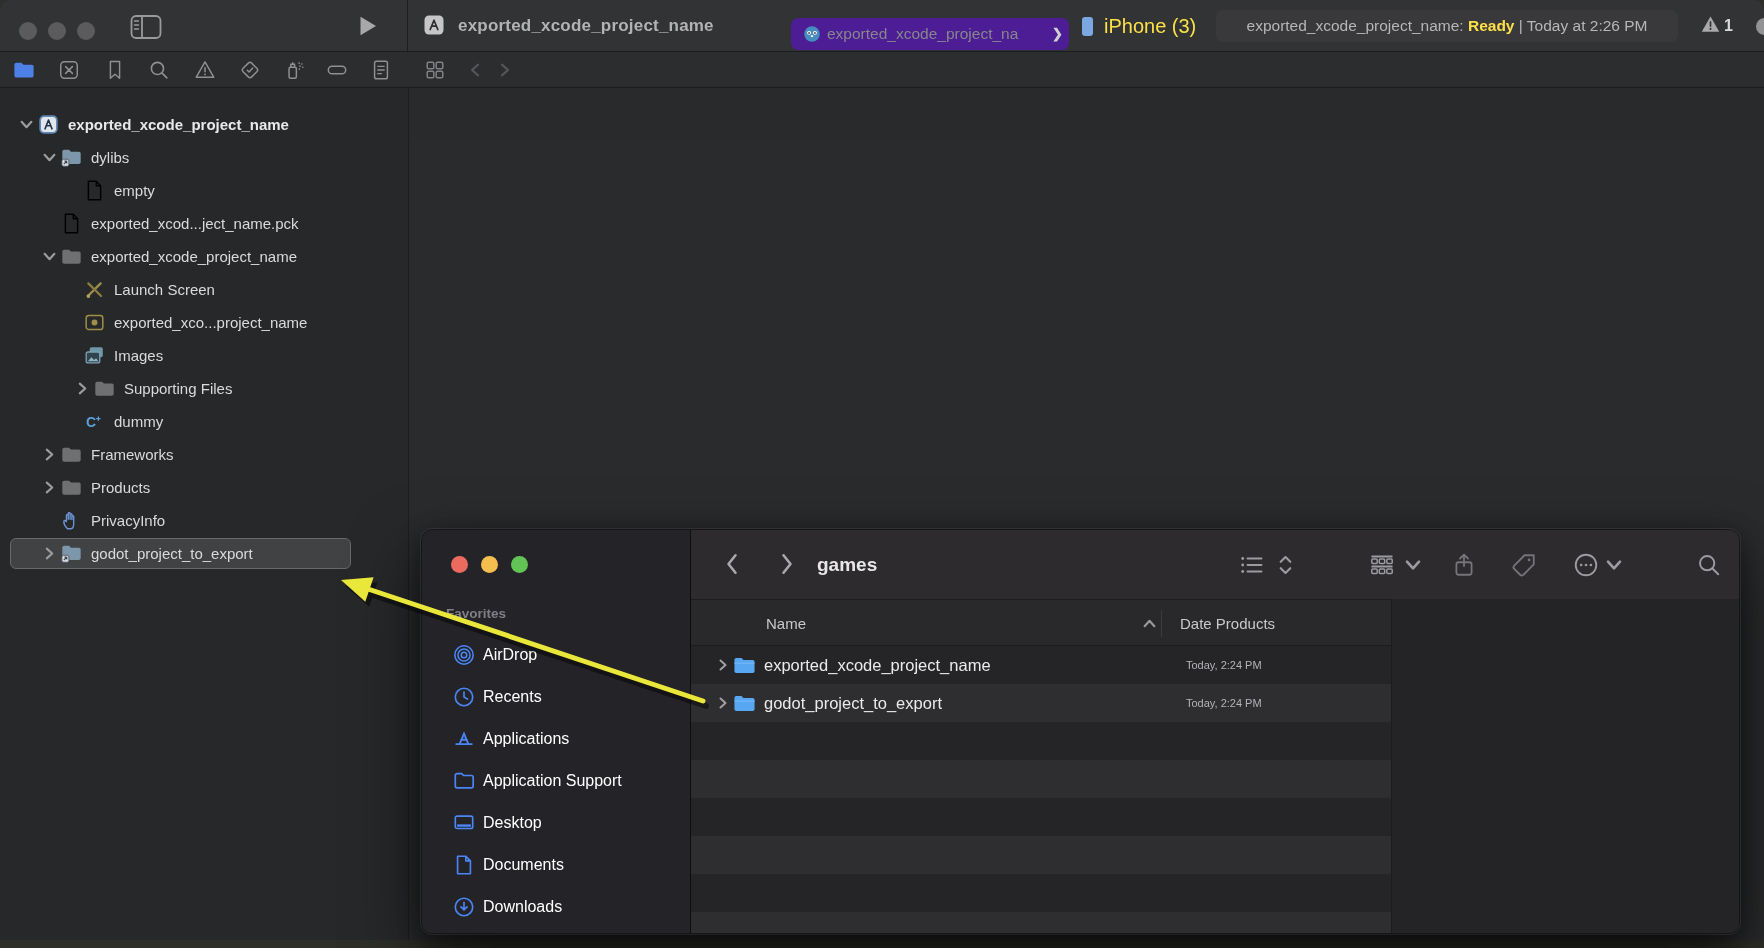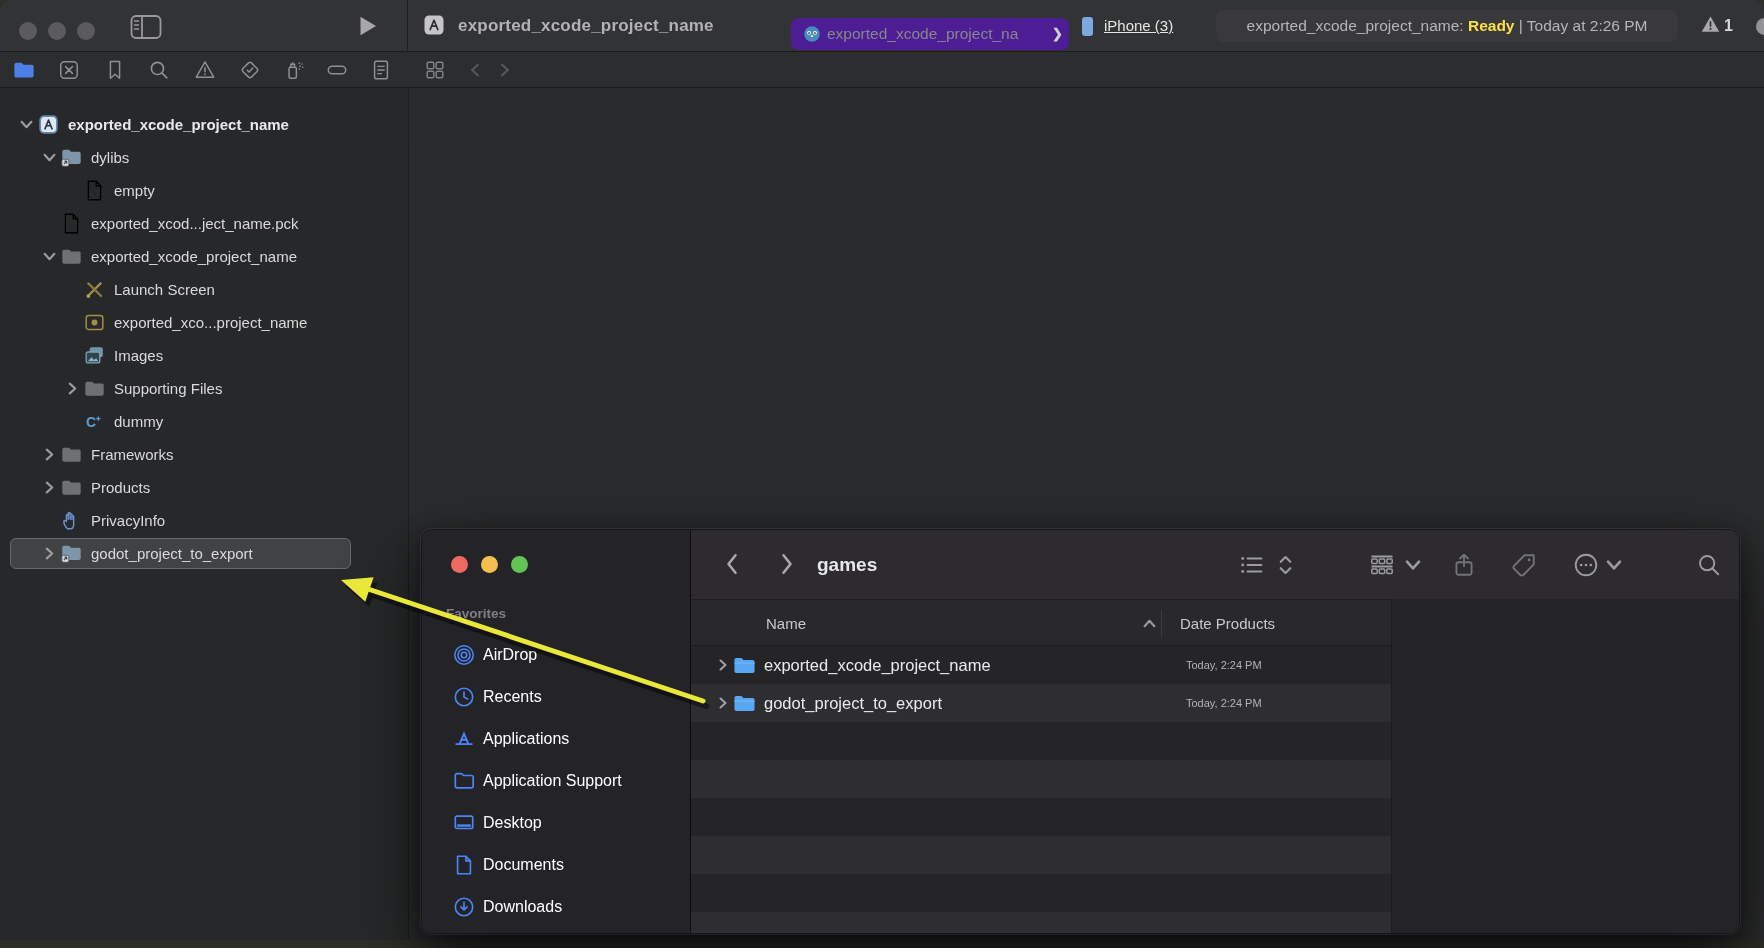--- a/index.html
+++ b/index.html
@@ -25,21 +25,21 @@
     background:#4c1d95; border-radius:7px; color:#87878b; }
   .xc-scheme .godot { position:absolute; left:12px; top:7px; }
   .xc-scheme .sch-label { position:absolute; left:36px; top:0; width:218px; height:32px;
     line-height:32px; font-size:15.5px; overflow:hidden; white-space:nowrap; }
   .xc-scheme .sch-chev { position:absolute; right:6px; top:0; height:32px; line-height:32px;
     font-size:13px; color:#cfcfd2; font-weight:700; }
   .xc-device { position:absolute; left:1082px; top:10px; height:32px; }
   .xc-device .iph { position:absolute; left:0; top:7px; width:11px; height:19px;
     background:#7ba8e0; border-radius:3px; }
   .xc-device .dev-label { position:absolute; left:22px; top:0; height:32px; line-height:32px;
-    font-size:15px; color:#e5e5e5; white-space:nowrap;text-decoration:underline; }
+    font-size:20px; color:#fde047; white-space:nowrap; }
   .xc-status { position:absolute; left:1216px; top:10px; width:462px; height:32px;
     background:#39393b; border-radius:7px; text-align:center; line-height:32px;
     font-size:15.5px; color:#b6b6b9; white-space:nowrap; }
   .xc-status b { color:#fde047; font-weight:700; }
   .xc-warn { position:absolute; left:1700px; top:14px; }
   .xc-warncount { position:absolute; left:1724px; top:0; height:52px; line-height:52px;
     font-size:16px; font-weight:700; color:#d8d8da; }
   .xc-edge-circle { position:absolute; left:1756px; top:18px; width:17px; height:17px;
     border-radius:50%; background:#939395; }
 
@@ -451,21 +451,21 @@
             <use href="#s-plist"></use>
           </svg>
           <span class="t-label" style="left: 114px;">exported_xco...project_name</span>
         </div>
         <div class="t-row" style="top: 251px;">
           <svg class="t-ico" style="left: 84px;">
             <use href="#s-images"></use>
           </svg>
           <span class="t-label" style="left: 114px;">Images</span>
         </div>
-        <div class="t-row" style="top: 284px;">
+        <div class="t-row" style="top: 284px; margin-left: 10px;">
           <svg class="t-chev" viewBox="0 0 12 12" style="left: 66px;">
             <use href="#s-chev"></use>
           </svg>
           <svg class="t-ico" style="color: rgb(111, 112, 114); left: 84px;">
             <use href="#s-folder-fill"></use>
           </svg>
           <span class="t-label" style="left: 114px;">Supporting Files</span>
         </div>
         <div class="t-row" style="top: 317px;">
           <span class="cpp-glyph" style="left: 86px;">C⁺</span>

